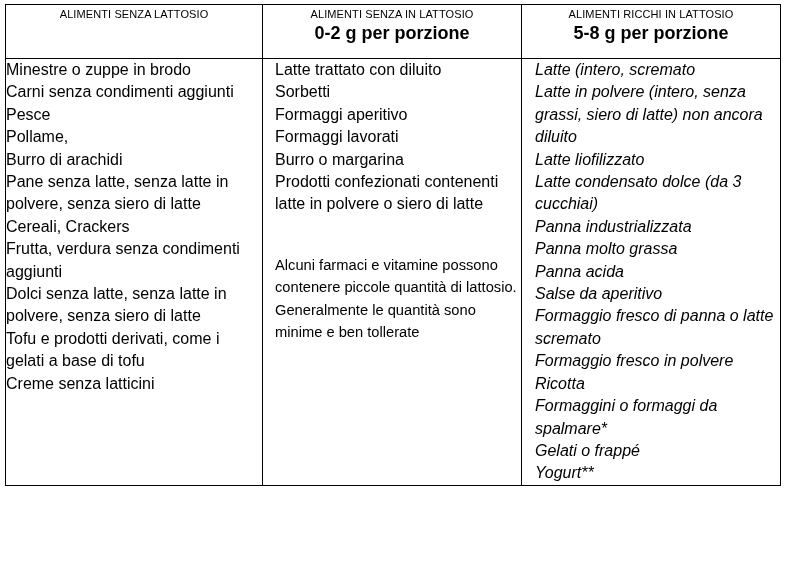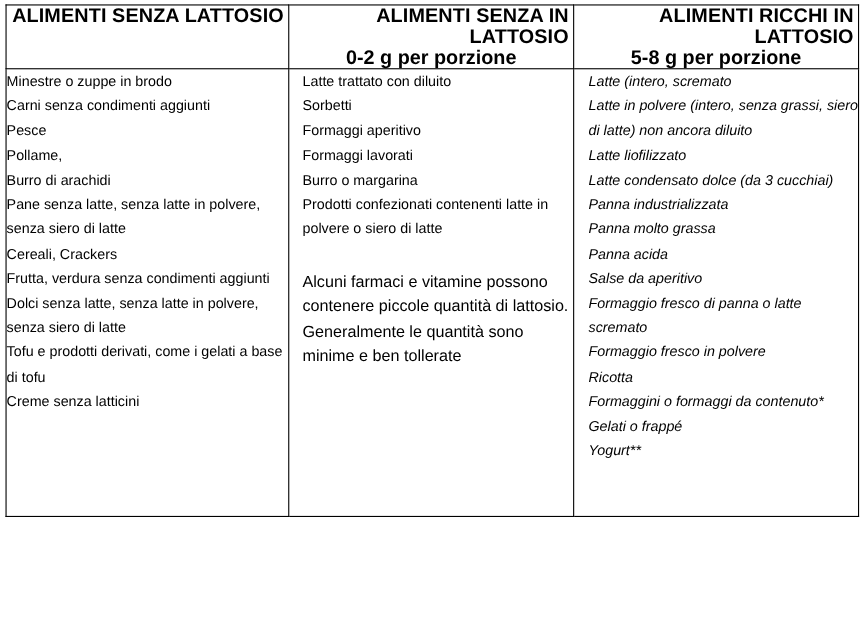--- a/index.html
+++ b/index.html
@@ -39,56 +39,55 @@
   .col1 { width: 257px; }
   .col2 { width: 259px; }
   .col3 { width: 259px; }
 
   .header-cell {
     height: 53px;
     text-align: center;
     vertical-align: middle;
   }
   .header-inner {
-    font-weight: bold;
-    font-size: 18px;
+    font-weight: normal;
+    font-size: 11px;
     line-height: 19px;
     letter-spacing: 0.1px;
     padding: 0 4px;
-    text-align: right;
   }
   .header-sub {
     font-weight: bold;
     font-size: 18px;
     line-height: 19px;
   }
 
   .body-cell {
     height: 406px;
     padding: 11px 10px 6px 14px;
   }
   .body-cell.c2 { padding-left: 12px; }
   .body-cell.c3 { padding-left: 13px; font-style: italic; }
 
   .item-list {
     list-style: none;
     margin: 0;
     padding: 0;
   }
   .item-list li {
-    font-size: 13px;
+    font-size: 16px;
     line-height: 22.4px;
     margin: 0;
     padding: 0;
     text-indent: 0;
   }
   .note-para {
     font-size: 14.7px;
     line-height: 22.4px;
-    margin: 26px 0 0 0;
+    margin: 38px 0 0 0;
     padding: 0;
   }
 
   .footnotes {
     position: absolute;
     left: 3px;
     top: 470px;
     width: 781px;
   }
   .footnote {
@@ -162,21 +161,21 @@
                 <li>Latte in polvere (intero, senza grassi, siero di latte) non ancora diluito</li>
                 <li>Latte liofilizzato</li>
                 <li>Latte condensato dolce (da 3 cucchiai)</li>
                 <li>Panna industrializzata</li>
                 <li>Panna molto grassa</li>
                 <li>Panna acida</li>
                 <li>Salse da aperitivo</li>
                 <li>Formaggio fresco di panna o latte scremato</li>
                 <li>Formaggio fresco in polvere</li>
                 <li>Ricotta</li>
-                <li>Formaggini o formaggi da contenuto*</li>
+                <li>Formaggini o formaggi da spalmare*</li>
                 <li>Gelati o frappé</li>
                 <li>Yogurt**</li>
               </ul>
 
           </td>
         </tr>
       </tbody>
     </table>
   </div>
 

